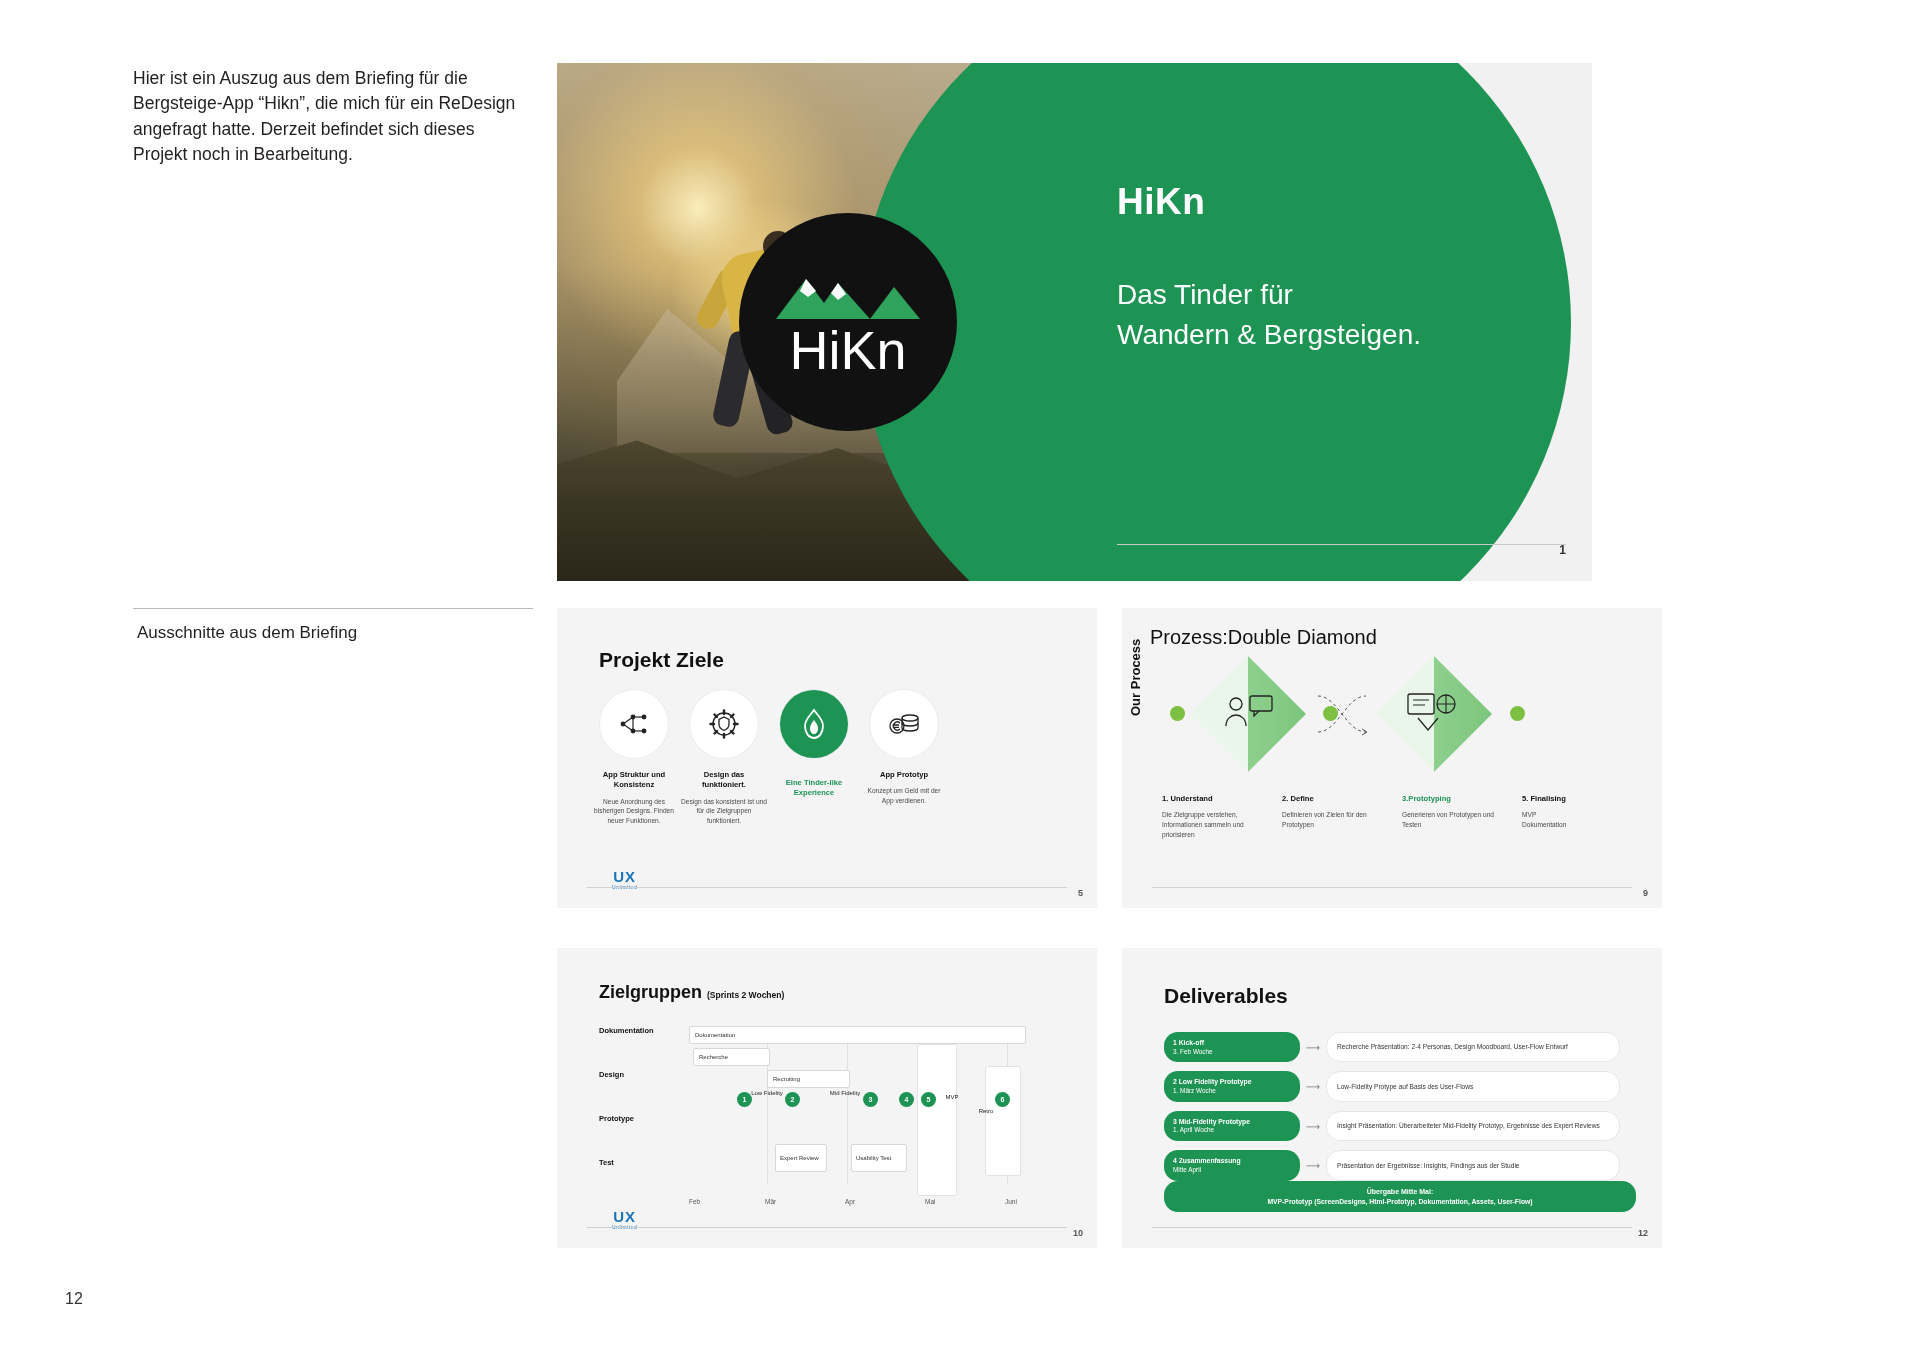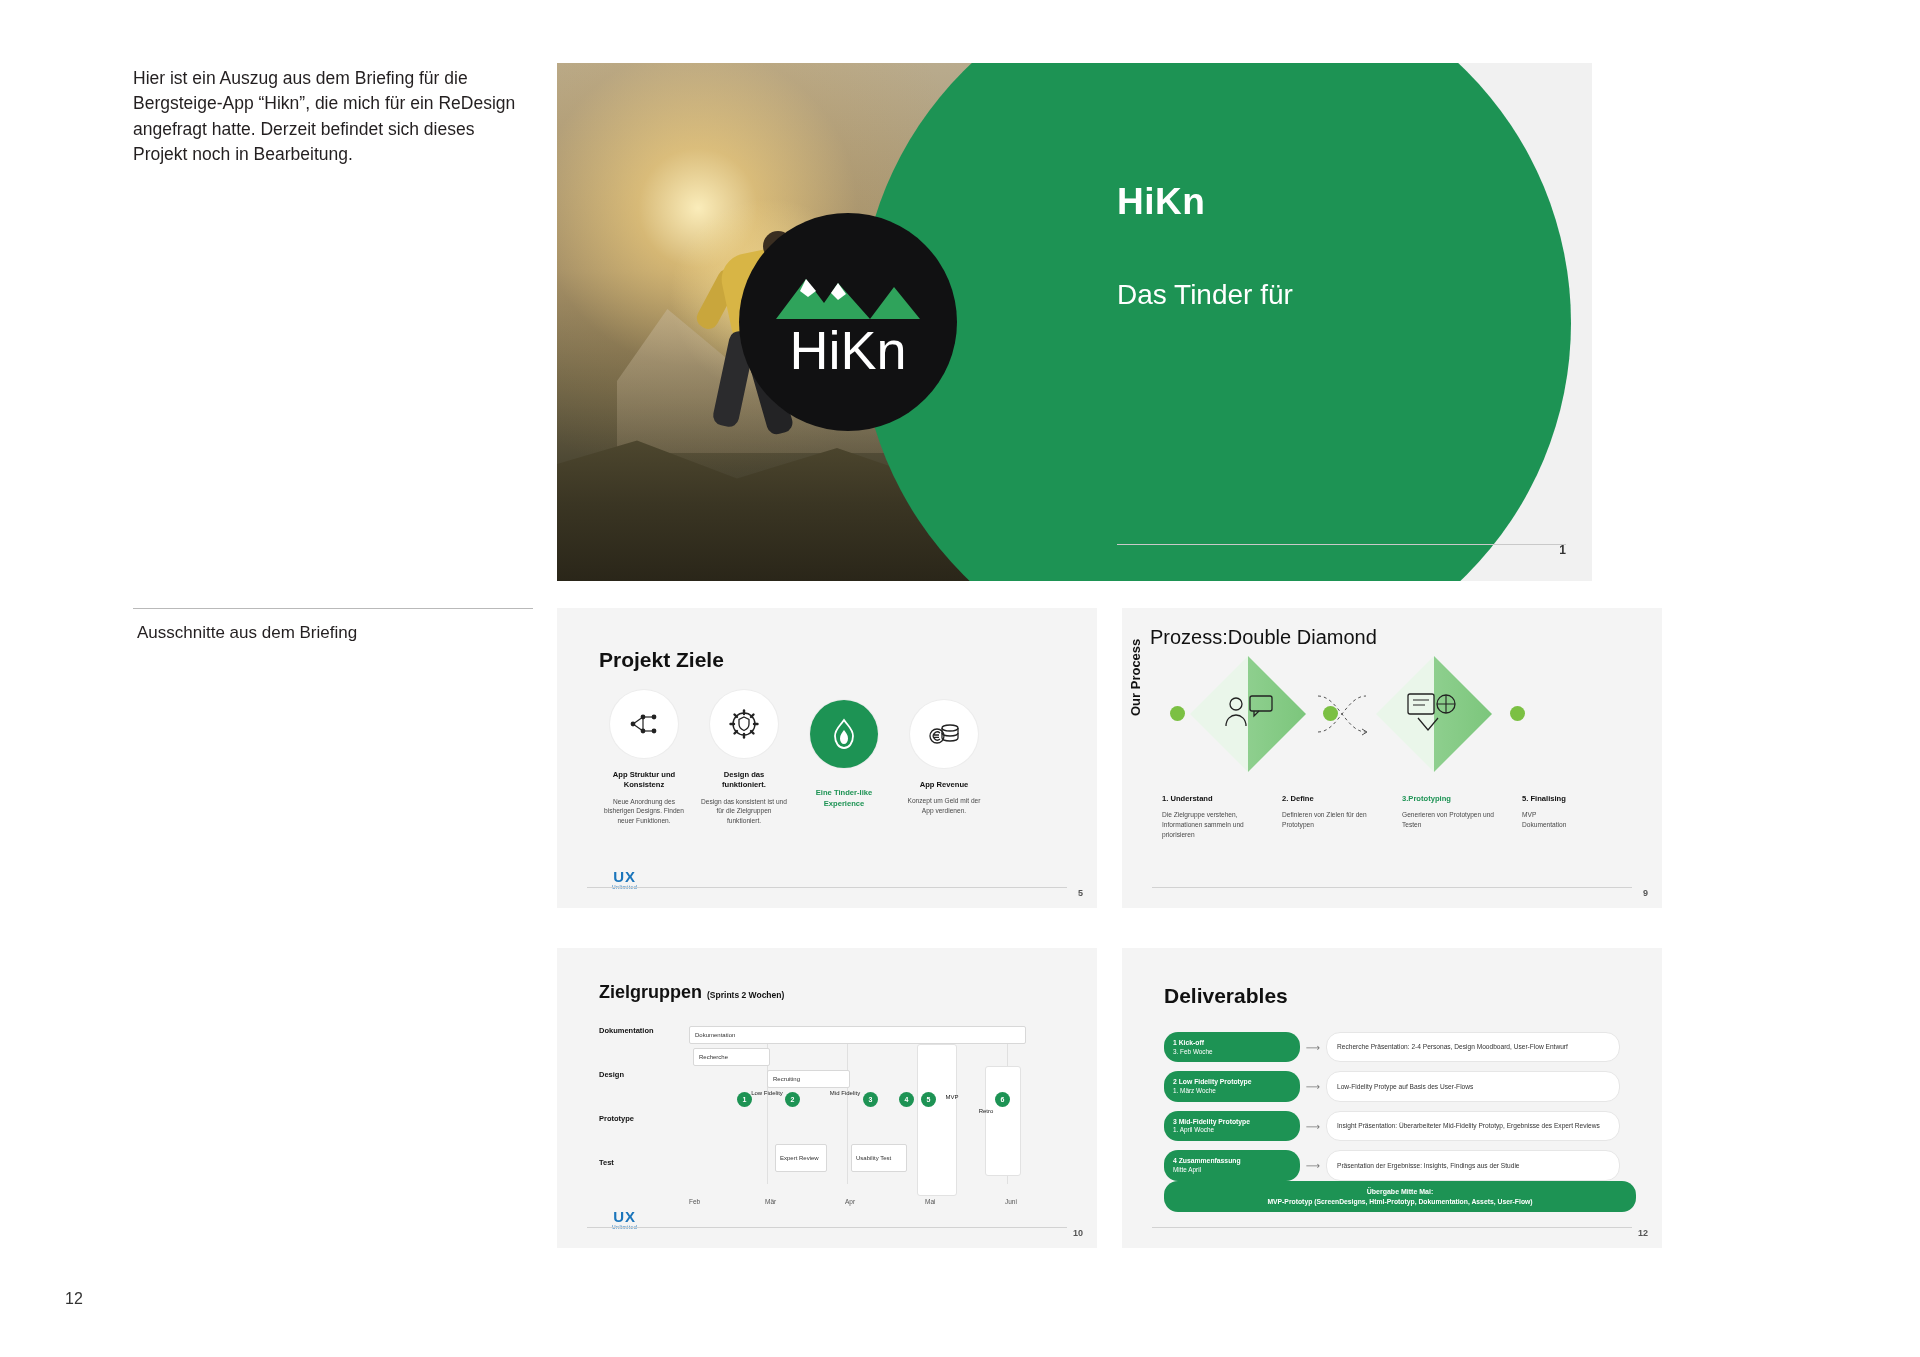--- a/index.html
+++ b/index.html
@@ -162,21 +162,21 @@
   .title-block .tag {
     font-size: 28px; line-height: 1.42; margin: 0; font-weight: 400;
   }
   #slide-title .slide-num { color:#333; right: 26px; bottom: 24px; font-size: 12px;}
   #slide-title .slide-baseline { left: 560px; right: 26px; bottom: 36px; background:#c9c9c9;}
 
   
   #slide-ziele { left: 557px; top: 608px; width: 540px; height: 300px; }
   .s-heading { position: absolute; font-weight: bold; color: #111; }
   #slide-ziele .s-heading { left: 42px; top: 40px; font-size: 21px; }
-  .goal-row { position: absolute; left: 44px; top: 82px; width: 474px; display: flex; gap: 14px; align-items: center; }
+  .goal-row { position: absolute; left: 34px; top: 82px; width: 474px; display: flex; gap: 4px; }
   .goal { width: 86px; text-align: center; }
   .goal .circle {
     width: 68px; height: 68px; border-radius: 50%;
     background: #fff; margin: 0 auto 12px auto;
     display: flex; align-items: center; justify-content: center;
     box-shadow: 0 0 0 1px #ececec;
   }
   .goal.hl .circle { background: #1d9354; }
   .goal .gt { font-size: 7.6px; font-weight: bold; line-height: 1.35; color: #111; margin-bottom: 6px; }
   .goal.hl .gt { color: #1d9354; margin-top: 20px; }
@@ -283,20 +283,21 @@
       <path d="M80 26 L88 37 L80 43 L73 36 Z" fill="#ffffff"></path>
       <path d="M112 62 L136 30 L162 62 Z" fill="#2fa35b"></path>
       <text x="90" y="112" text-anchor="middle" font-family="Liberation Sans, sans-serif" font-size="54" fill="#ffffff">HiKn</text>
     </svg>
   </div>
 
   <div class="title-block">
     <div class="brand">HiKn</div>
     <div class="tag">
       <div>Das Tinder für</div>
+      <div>Wandern &amp; Bergsteigen.</div>
     </div>
   </div>
   <div class="slide-baseline"></div>
   <div class="slide-num">1</div>
 </div>
 
 <div class="slide" id="slide-ziele">
   <div class="s-heading">Projekt Ziele</div>
 
   <div class="goal-row">
@@ -362,21 +363,21 @@
         <svg width="34" height="28" viewBox="0 0 34 28" aria-hidden="true">
           <g fill="none" stroke="#222" stroke-width="1.3">
             <ellipse cx="23" cy="8" rx="8" ry="3"></ellipse>
             <path d="M15 8 v5 c0 1.7 3.6 3 8 3 s8-1.3 8-3 V8"></path>
             <path d="M15 13 v5 c0 1.7 3.6 3 8 3 s8-1.3 8-3 v-5"></path>
             <circle cx="10" cy="16" r="7"></circle>
             <path d="M13 13 a4 4 0 1 0 0 6 M7 15 h5 M7 17.4 h5"></path>
           </g>
         </svg>
       </div>
-      <div class="gt">App Revenue</div>
+      <div class="gt">App Prototyp</div>
       <div class="gd">Konzept um Geld mit der App verdienen.</div>
     </div>
 
   </div>
 
   <div class="ux-logo">
     <div class="ux">UX</div>
     <div class="un">Unlimited</div>
   </div>
 

